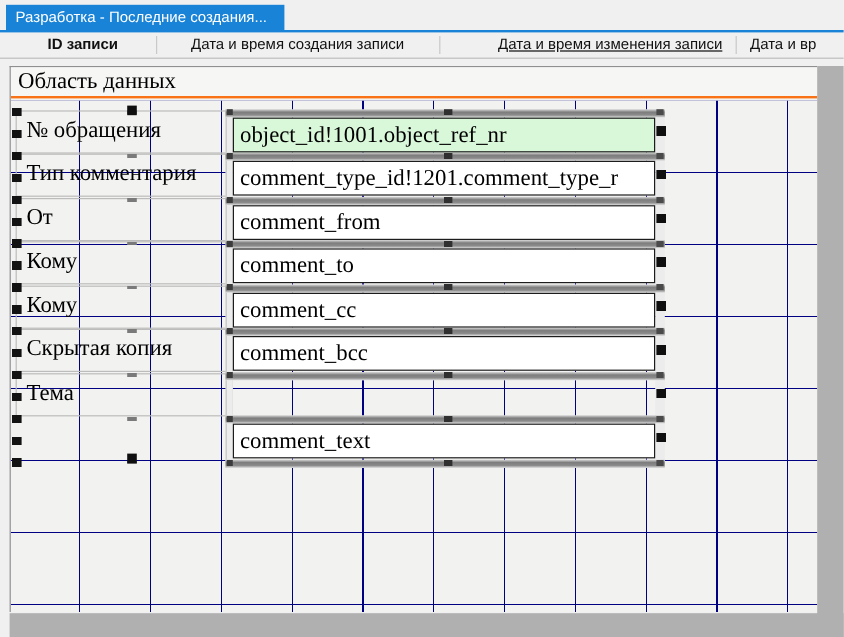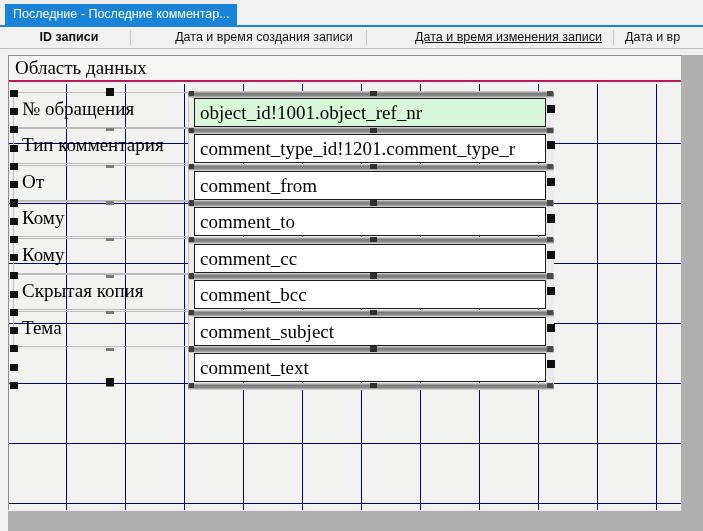--- a/index.html
+++ b/index.html
@@ -25,21 +25,21 @@
   .colheader .divider{position:absolute;top:3px;width:1px;height:15px;background:#c9c9c9;}
   .header-underline{position:absolute;left:0;top:48px;width:703px;height:1px;background:#bdbdbd;}
   
   .surface{
     position:absolute;left:8px;top:55px;width:673px;height:455px;
     background:#f2f2f1;border-left:1px solid #8f8f8f;border-top:1px solid #8f8f8f;
     box-sizing:border-box;overflow:hidden;
   }
   .band{
     position:absolute;left:0;top:0;width:673px;height:26px;
-    background:#f6f6f5;border-bottom:2px solid #be185d;box-sizing:border-box;
+    background:#f6f6f5;border-bottom:2px solid #f97316;box-sizing:border-box;
     font-family:"Liberation Serif",serif;font-size:19px;line-height:24px;color:#000;
     padding-left:6px;
   }
   .grid{
     position:absolute;left:0;top:28px;width:673px;height:427px;
     background-image:
       repeating-linear-gradient(to right, transparent 0, transparent 57px, #000082 57px, #000082 58px, transparent 58px, transparent 59px),
       repeating-linear-gradient(to bottom, transparent 0, transparent 59px, #000082 59px, #000082 60px);
   }
   
@@ -91,28 +91,28 @@
   .hs-bar-center{
     left:361px;top:35px;width:7px;height:299px;
     background-image:repeating-linear-gradient(to bottom,#303030 0,#303030 5px,transparent 5px,transparent 36.5px);
   }
   .handle{position:absolute;width:8px;height:8px;background:#0f0f0f;}
 </style>
 </head>
 <body>
 
 <div class="tabbar">
-  <div class="tab">Последние - Последние комментар...</div>
+  <div class="tab">Разработка - Последние создания...</div>
   <div class="tab-underline"></div>
 </div>
 
 <div class="colheader">
   <div class="col" style="left:8px;width:122px;font-weight:bold;">ID записи</div>
   <div class="divider" style="left:130px;"></div>
-  <div class="col" style="left:130px;width:236px;margin-left:16px;">Дата и время создания записи</div>
+  <div class="col" style="left:130px;width:236px;">Дата и время создания записи</div>
   <div class="divider" style="left:366px;"></div>
   <div class="col" style="left:385px;width:247px;text-decoration:underline;">Дата и время изменения записи</div>
   <div class="divider" style="left:613px;"></div>
   <div class="col" style="left:588px;width:110px;text-align:left;padding-left:37px;box-sizing:border-box;">Дата и вр</div>
 </div>
 <div class="header-underline"></div>
 
 <div class="surface">
   <div class="band">
     <span>Область данных</span>
@@ -139,21 +139,20 @@
   <div class="fbar" style="top:254px;"></div>
   <div class="fbar" style="top:290px;"></div>
   <div class="fbar" style="top:327px;"></div>
 
   <div class="fbox green" style="top:42px;">object_id!1001.object_ref_nr</div>
   <div class="fbox" style="top:78px;">comment_type_id!1201.comment_type_r</div>
   <div class="fbox" style="top:115px;">comment_from</div>
   <div class="fbox" style="top:151px;">comment_to</div>
   <div class="fbox" style="top:188px;">comment_cc</div>
   <div class="fbox" style="top:224px;">comment_bcc</div>
-  <div class="fbox" style="top:261px;">comment_subject</div>
   <div class="fbox" style="top:297px;">comment_text</div>
 
   <div class="hstrip hs-label-left"></div>
   <div class="hstrip hs-label-center"></div>
   <div class="hstrip hs-field-left"></div>
   <div class="hstrip hs-field-right-corner"></div>
   <div class="hstrip hs-field-right-mid"></div>
   <div class="hstrip hs-bar-center"></div>
   <div class="handle" style="left:97px;top:32px;"></div>
   <div class="handle" style="left:97px;top:322px;"></div>

